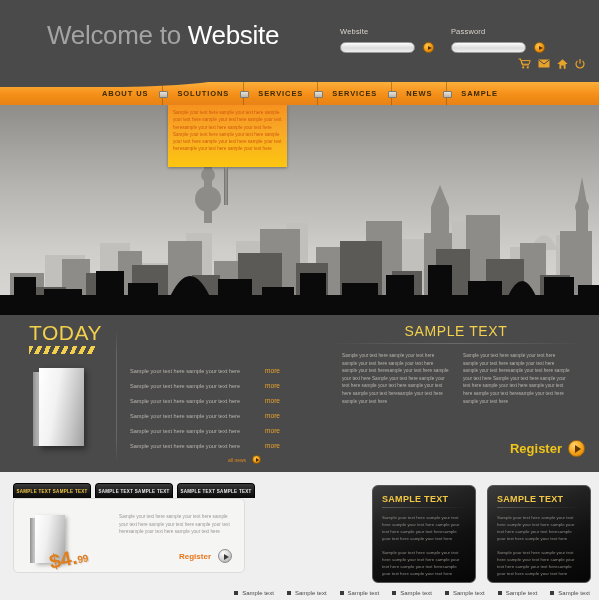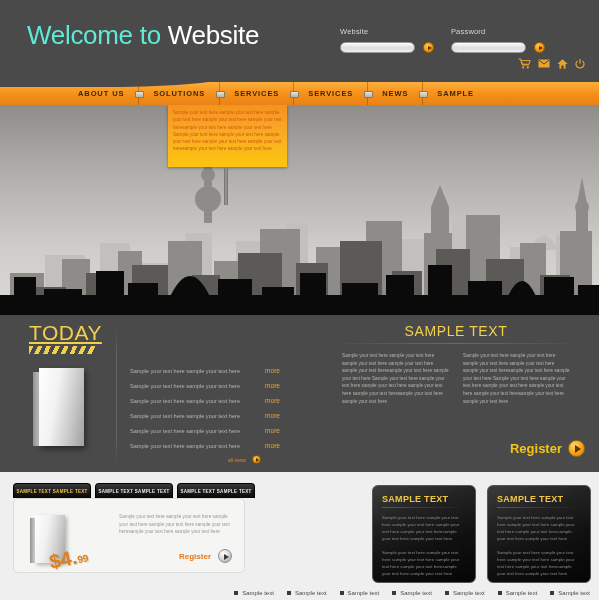--- a/index.html
+++ b/index.html
@@ -13,21 +13,21 @@
   
   .header {
     position:absolute; left:0; top:0; width:599px; height:82px;
     background:#4a4a4a;
   }
   .logo {
     position:absolute; left:27px; top:20px;
     font-size:26px; font-weight:400; letter-spacing:-0.3px;
     white-space:nowrap;
   }
-  .logo .w1 { color:#5eead4; }
+  .logo .w1 { color:#a3a3a3;margin-left:20px; }
   .logo .w2 { color:#ffffff; }
 
   .loginbox { position:absolute; left:340px; top:27px; }
   .field { display:inline-block; vertical-align:top; margin-right:12px; }
   .field .lbl {
     display:block; color:#d9d4cc; font-size:7.5px;
     margin-bottom:2px; letter-spacing:.2px;
   }
   .field .inp {
     width:75px; height:11px; border-radius:6px;
@@ -54,21 +54,21 @@
     position:absolute; left:0; top:0; width:599px; height:23px;
     background:linear-gradient(180deg,#fbb03b 0%, #f7941e 45%, #f08a14 70%, #e8821a 100%);
   }
   .navswoosh::before {
     content:""; position:absolute; left:0; top:-7px; width:230px; height:12px;
     background:#4a4a4a;
     border-bottom-right-radius:140px 14px;
   }
   .nav {
     position:absolute; left:0; top:0; width:599px; height:23px;
-    display:flex; align-items:center; padding-left:76px;
+    display:flex; align-items:center; padding-left:100px;
   }
   .nav a {
     color:#3d2a05; font-size:7.5px; font-weight:bold; letter-spacing:.9px;
     text-decoration:none; white-space:nowrap; padding:0 2px;
   }
   .navsep {
     width:3px; height:23px; position:relative; margin:0 11px; flex:none;
   }
   .navsep::before {
     content:""; position:absolute; left:1px; top:0; width:1px; height:23px;
@@ -105,21 +105,21 @@
 
   
   .main {
     position:absolute; left:0; top:315px; width:599px; height:157px;
     background:#4a4a4a;
   }
   .today {
     position:absolute; left:29px; top:7px;
   }
   .today h2 {
-    color:#f2d04b; font-size:21px; font-weight:400; letter-spacing:.5px; line-height:1;text-decoration:underline;
+    color:#f2d04b; font-size:21px; font-weight:400; letter-spacing:.5px; line-height:1;
   }
   .stripes {
     margin-top:3px; width:67px; height:8px; overflow:hidden;
     background:repeating-linear-gradient(115deg,#f2d04b 0 4px, #4a4a4a 4px 8px);
   }
   .prodbox {
     position:absolute; left:33px; top:53px; width:59px; height:82px;
   }
   .prodbox .front {
     position:absolute; left:6px; top:0; width:45px; height:78px;

